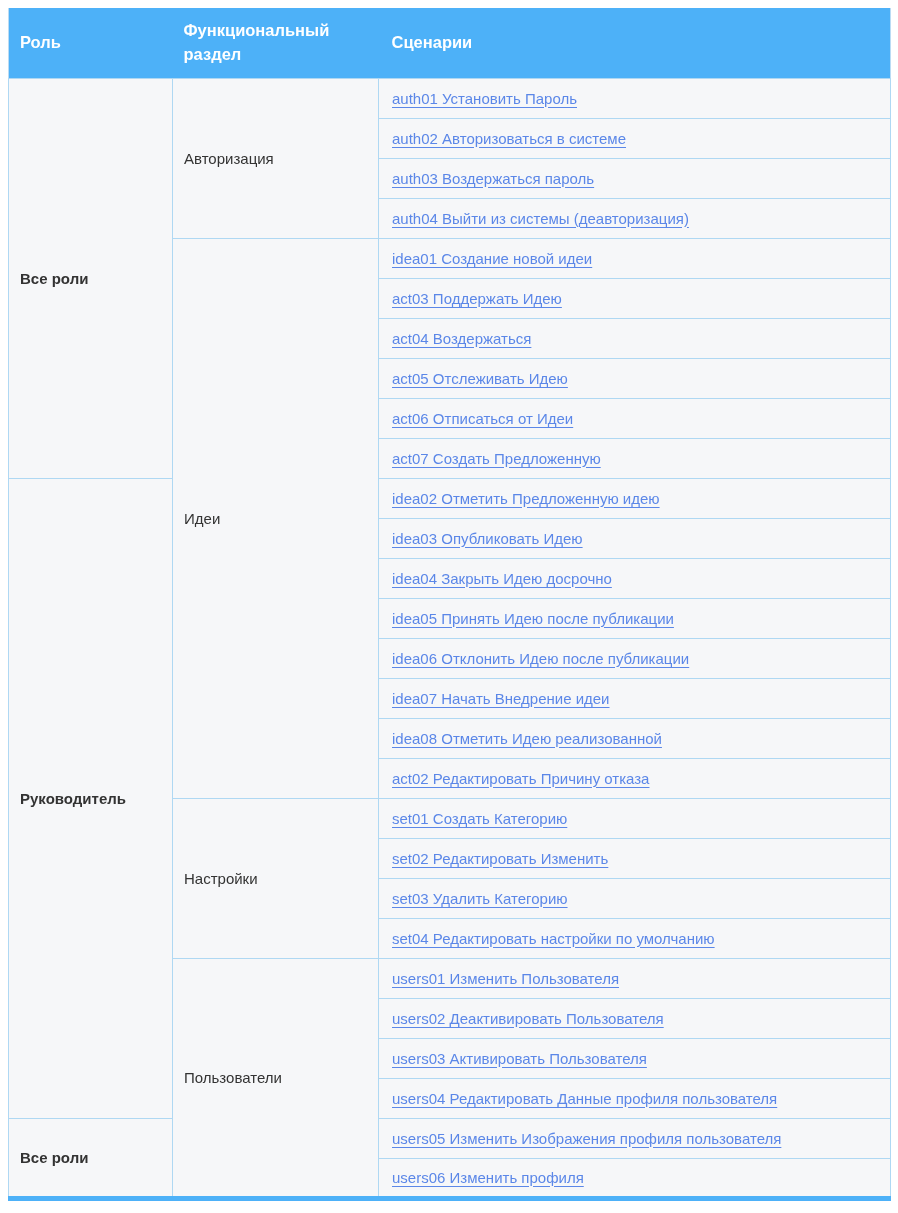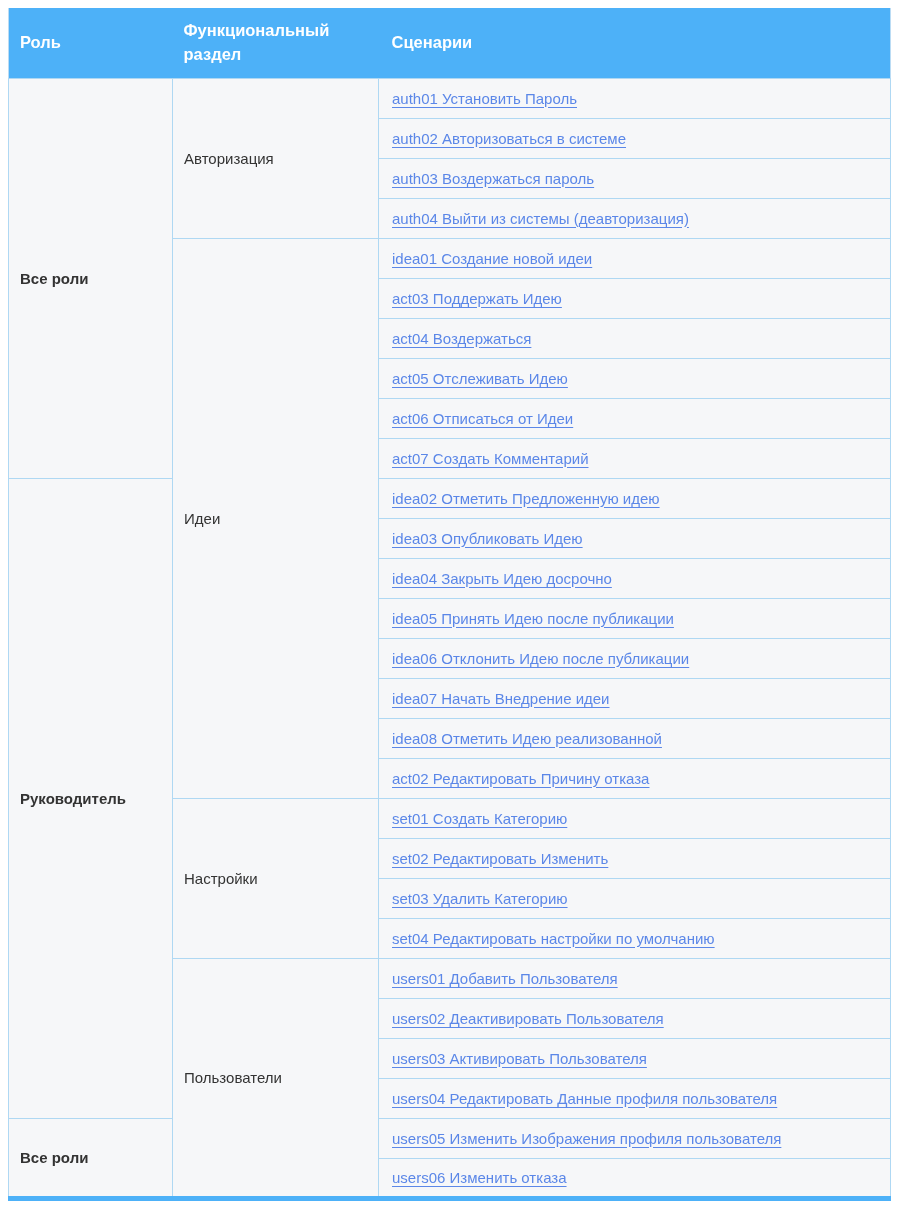--- a/index.html
+++ b/index.html
@@ -115,21 +115,21 @@
         <tr>
           <td class="scenario-cell"><a href="#">act04 Воздержаться</a></td>
         </tr>
         <tr>
           <td class="scenario-cell"><a href="#">act05 Отслеживать Идею</a></td>
         </tr>
         <tr>
           <td class="scenario-cell"><a href="#">act06 Отписаться от Идеи</a></td>
         </tr>
         <tr>
-          <td class="scenario-cell"><a href="#">act07 Создать Комментарий</a></td>
+          <td class="scenario-cell"><a href="#">act07 Создать Предложенную</a></td>
         </tr>
         <tr>
           <td class="role-cell" rowspan="16">Руководитель</td>
           <td class="scenario-cell"><a href="#">idea02 Отметить Предложенную идею</a></td>
         </tr>
         <tr>
           <td class="scenario-cell"><a href="#">idea03 Опубликовать Идею</a></td>
         </tr>
         <tr>
           <td class="scenario-cell"><a href="#">idea04 Закрыть Идею досрочно</a></td>
@@ -157,33 +157,33 @@
           <td class="scenario-cell"><a href="#">set02 Редактировать Изменить</a></td>
         </tr>
         <tr>
           <td class="scenario-cell"><a href="#">set03 Удалить Категорию</a></td>
         </tr>
         <tr>
           <td class="scenario-cell"><a href="#">set04 Редактировать настройки по умолчанию</a></td>
         </tr>
         <tr>
           <td class="section-cell" rowspan="6">Пользователи</td>
-          <td class="scenario-cell"><a href="#">users01 Добавить Пользователя</a></td>
+          <td class="scenario-cell"><a href="#">users01 Изменить Пользователя</a></td>
         </tr>
         <tr>
           <td class="scenario-cell"><a href="#">users02 Деактивировать Пользователя</a></td>
         </tr>
         <tr>
           <td class="scenario-cell"><a href="#">users03 Активировать Пользователя</a></td>
         </tr>
         <tr>
           <td class="scenario-cell"><a href="#">users04 Редактировать Данные профиля пользователя</a></td>
         </tr>
         <tr>
           <td class="role-cell" rowspan="2">Все роли</td>
           <td class="scenario-cell"><a href="#">users05 Изменить Изображения профиля пользователя</a></td>
         </tr>
         <tr>
-          <td class="scenario-cell"><a href="#">users06 Изменить отказа</a></td>
+          <td class="scenario-cell"><a href="#">users06 Изменить профиля</a></td>
         </tr>
       </tbody>
   </table>
 </div>
 
 </body></html>

